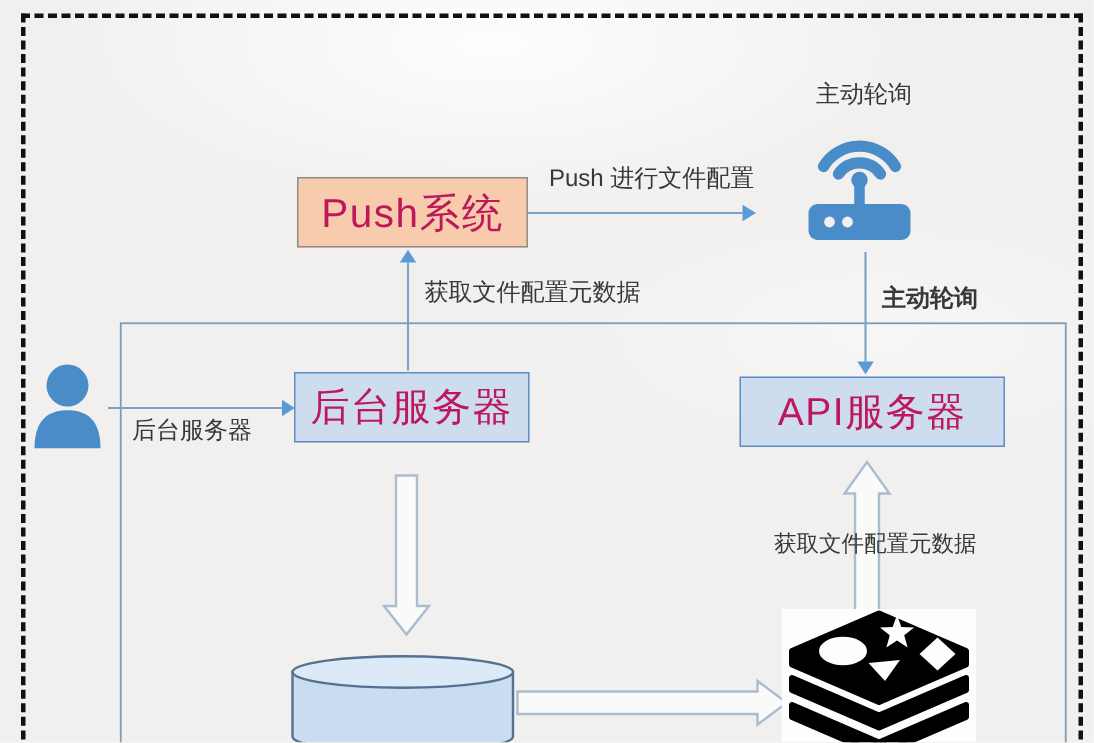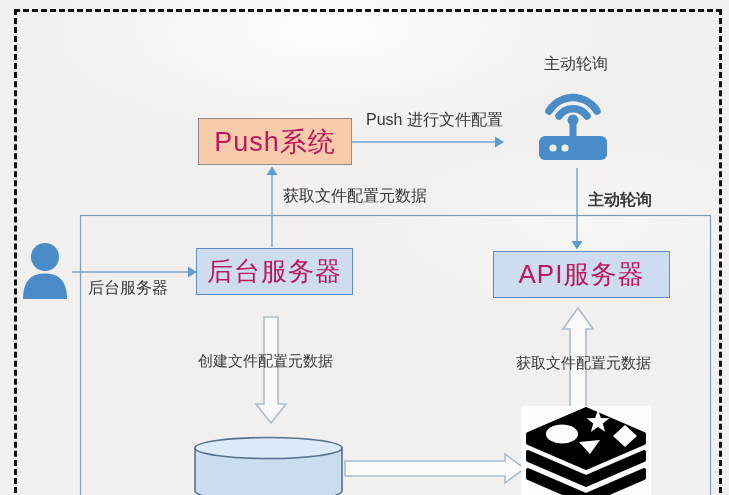--- a/index.html
+++ b/index.html
@@ -88,21 +88,20 @@
     <span>后台服务器</span>
   </div>
   <div class="node node-blue node-api">
     <span>API服务器</span>
   </div>
 
   <div class="lbl" style="left:366px;top:111px;">Push 进行文件配置</div>
   <div class="lbl" style="left:283px;top:187px;">获取文件配置元数据</div>
   <div class="lbl" style="left:588px;top:191px;font-weight:bold;">主动轮询</div>
   <div class="lbl" style="left:88px;top:279px;">后台服务器</div>
-  <div class="lbl lbl-small" style="left:198px;top:352px;">创建文件配置元数据</div>
   <div class="lbl lbl-small" style="left:516px;top:354px;">获取文件配置元数据</div>
   <div class="lbl" style="left:544px;top:55px;">主动轮询</div>
 
   <svg class="icon" style="left:20px;top:242px;" width="50" height="57" viewBox="0 0 50 57">
     <circle cx="25" cy="15" r="14" fill="#4a8cc8"></circle>
     <path d="M3,57 C3,38 12,31.5 25,31.5 C38,31.5 47,38 47,57 Z" fill="#4a8cc8"></path>
   </svg>
 
   <svg class="icon" style="left:534px;top:80px;" width="78" height="80" viewBox="0 0 78 80">
     <path d="M15,31 A28,28 0 0 1 63,31" fill="none" stroke="#4a8cc8" stroke-width="7.5" stroke-linecap="round"></path>

